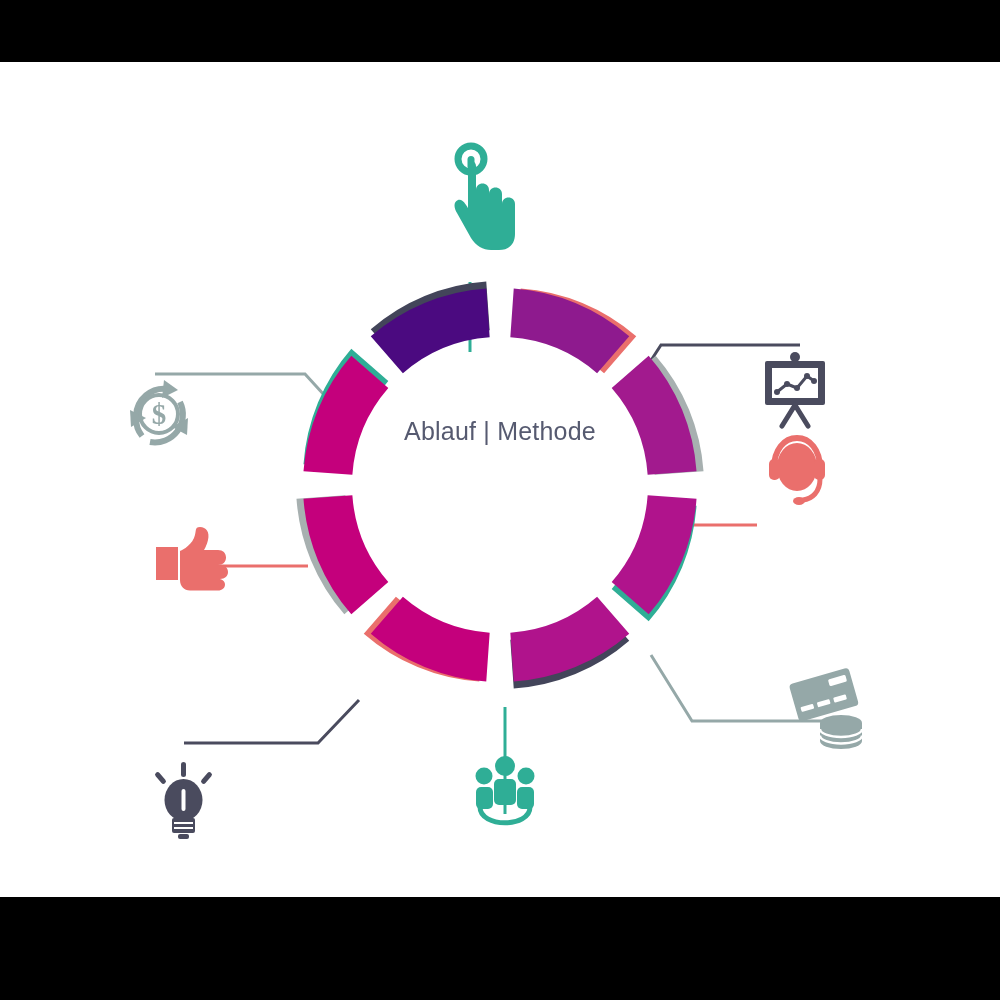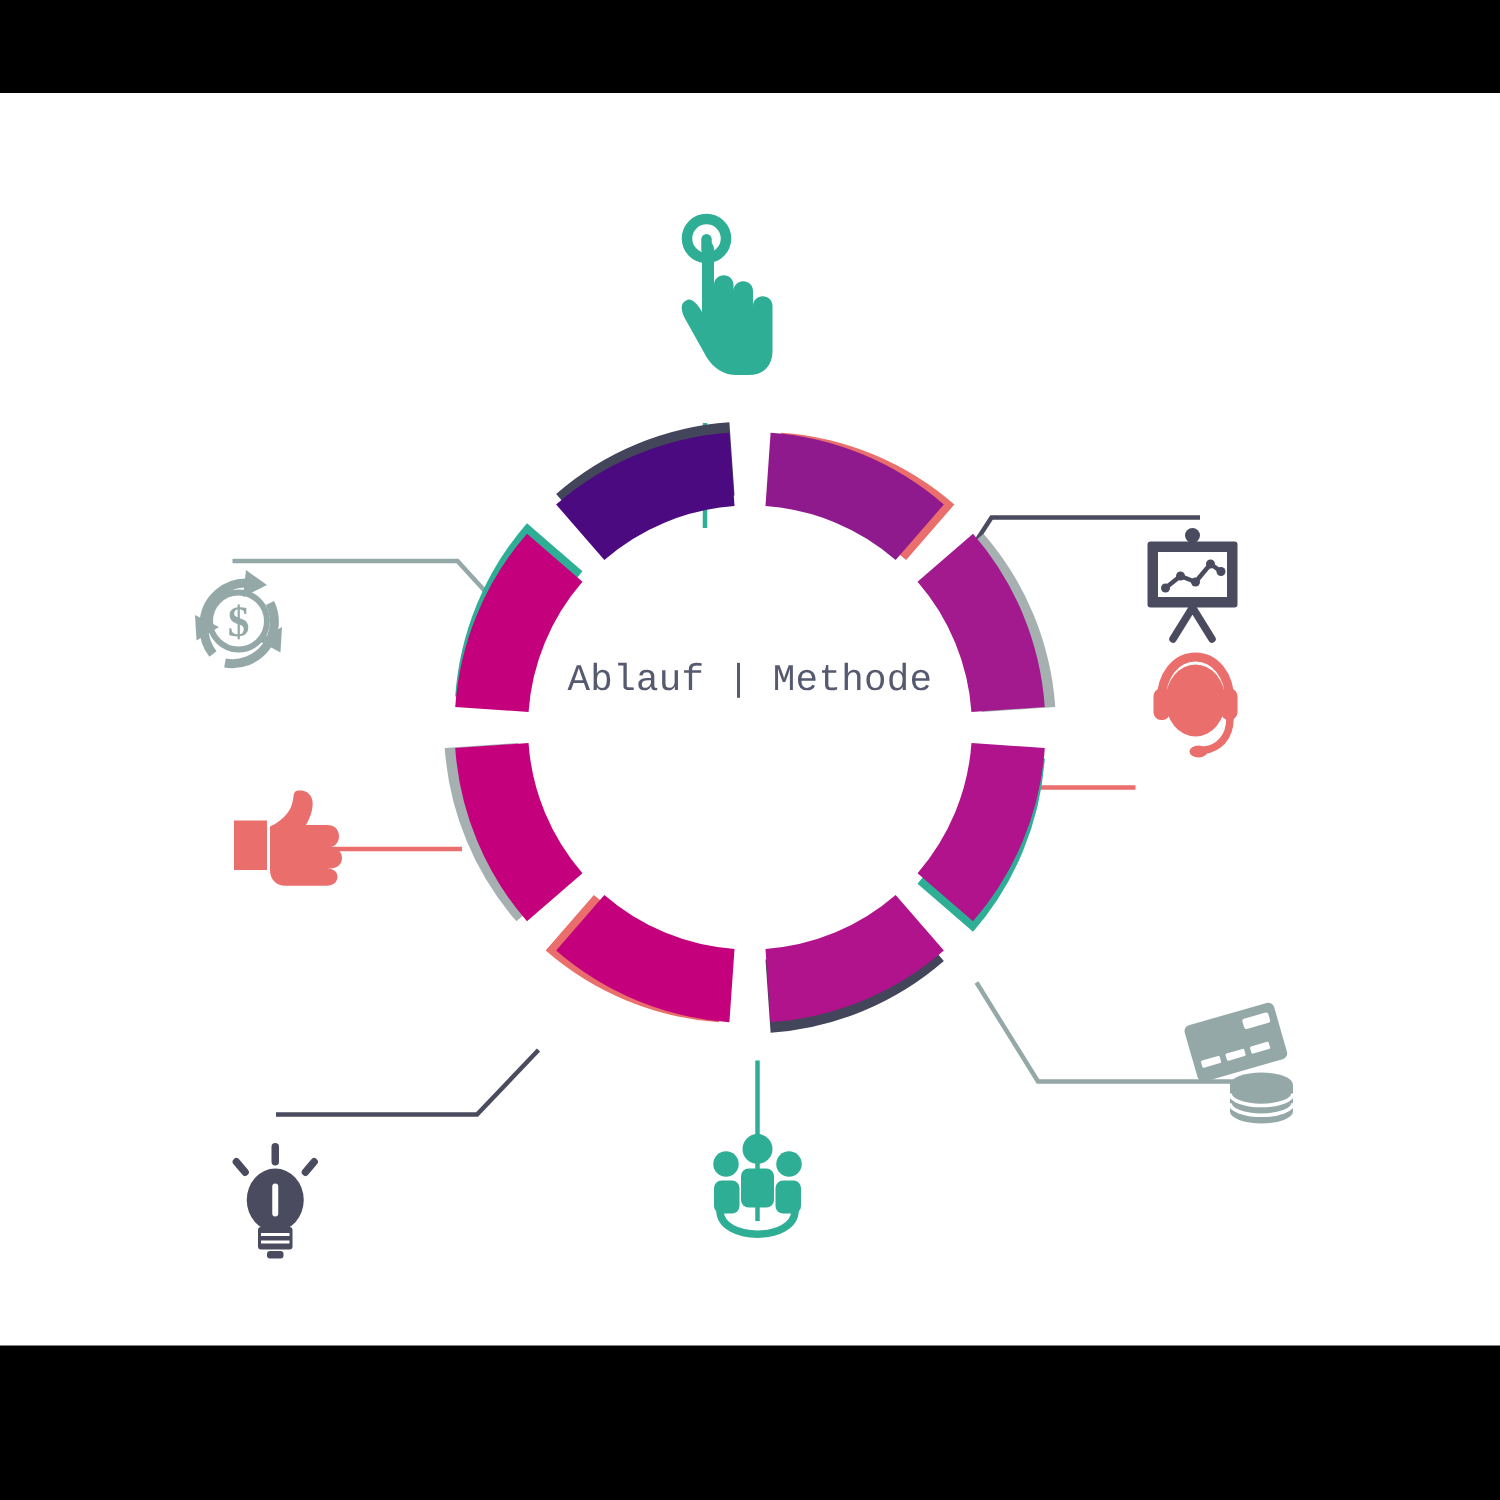--- a/index.html
+++ b/index.html
@@ -6,22 +6,22 @@
   html,body{margin:0;padding:0;background:#000;}
   body{width:1000px;height:1000px;overflow:hidden;font-family:"Liberation Sans",sans-serif;}
   #stage{position:relative;width:1000px;height:1000px;background:#000;}
   #canvas{position:absolute;left:0;top:62px;width:1000px;height:835px;background:#ffffff;}
   .bar{position:absolute;left:0;width:1000px;background:#000;}
   #bar-top{top:0;height:62px;}
   #bar-bottom{top:897px;height:103px;}
   svg.layer{position:absolute;left:0;top:0;width:1000px;height:835px;display:block;}
   #center-label{
     position:absolute;left:0;top:355px;width:1000px;text-align:center;
-    font-family:Liberation Mono, monospace;font-size:25px;color:#565a70;
-    letter-spacing:0.2px;white-space:nowrap;margin-top:22px;
+    font-family:Liberation Sans, sans-serif;font-size:25px;color:#565a70;
+    letter-spacing:0.2px;white-space:nowrap;
   }
 </style>
 </head>
 <body>
 
 <div id="stage">
 
   <div class="bar" id="bar-top"></div>
   <div class="bar" id="bar-bottom"></div>
 

